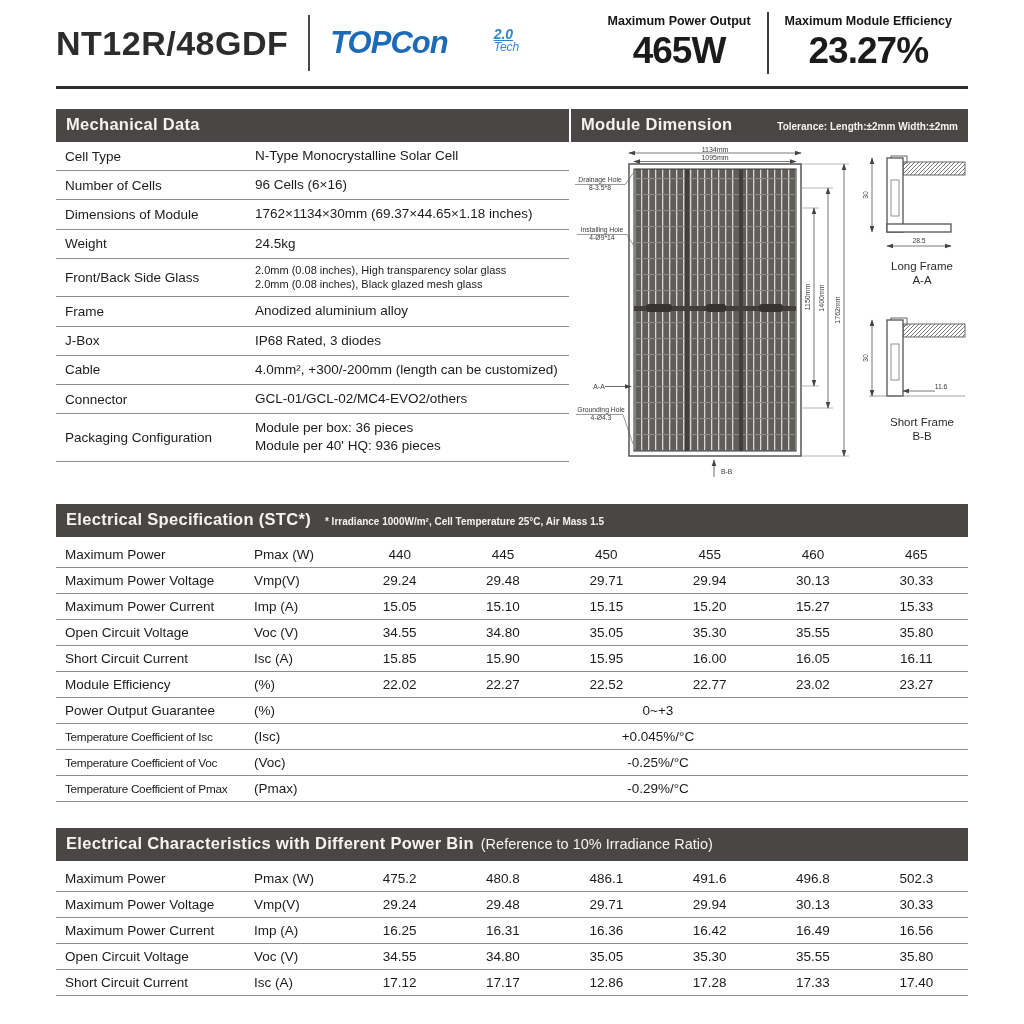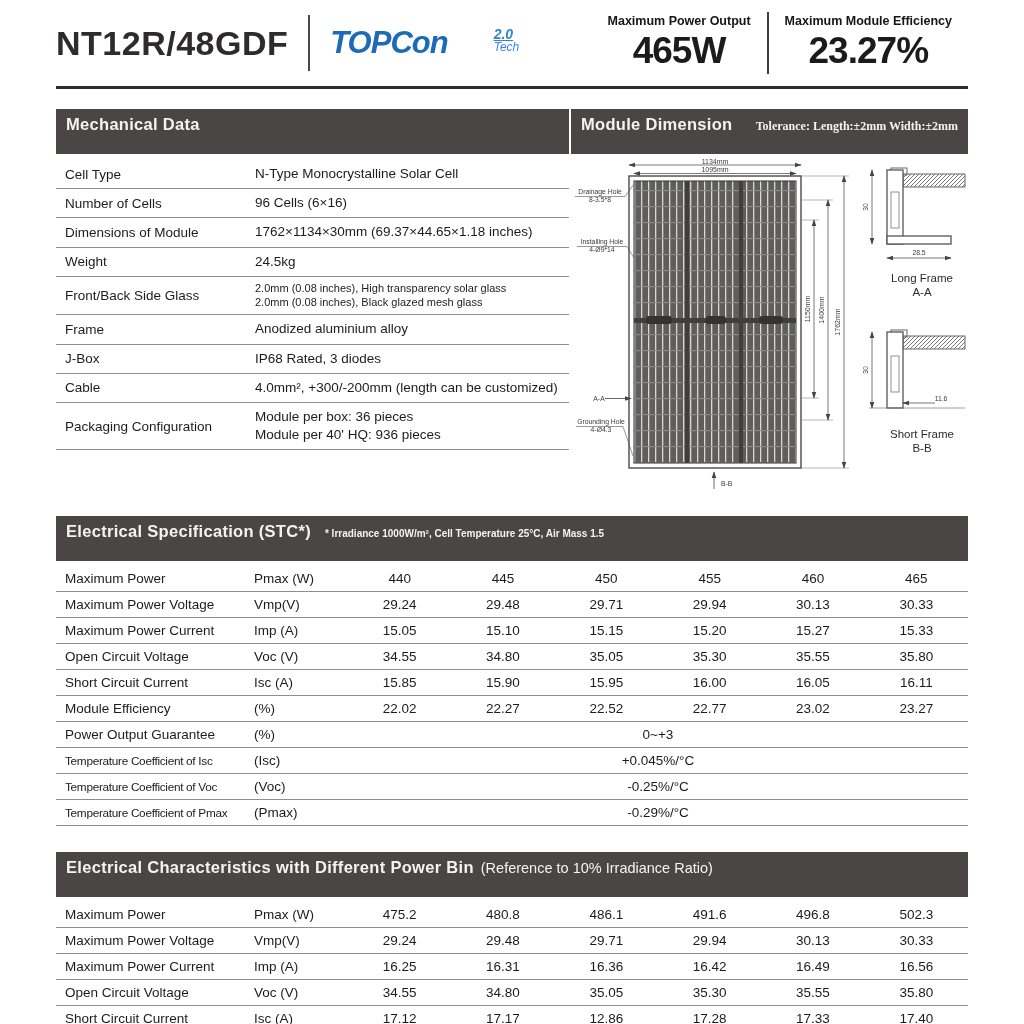--- a/index.html
+++ b/index.html
@@ -18,33 +18,33 @@
   .logo-sub { font-size: 12px; font-weight: 400; font-style: italic; color: #3b82f6; }
   .stats { margin-left: auto; display: flex; align-items: center; justify-content: center; }
   .stat { text-align: center; padding: 0 16px; }
   .stat-label { font-size: 12.5px; font-weight: 700; color: #161616; margin-bottom: 2px; }
   .stat-value { font-size: 37px; font-weight: 700; letter-spacing: -1px; color: #1b1b1b; }
   .stat-div { width: 2px; height: 62px; background: #3d3d3d; }
   .rule { height: 3px; background: #2e2d2d; }
 
   
   .bar { background: #4a4645; color: #f5f3f1; display: flex; align-items: baseline;
-         padding: 6px 10px 20px 10px; }
+         padding: 6px 10px 8px 10px; }
   .bar-title { font-size: 16.5px; font-weight: 700; letter-spacing: .3px; }
   .bar-note { font-size: 10px; font-weight: 700; margin-left: 14px; }
   .bar-sub { font-size: 14.5px; font-weight: 400; margin-left: 7px; }
-  .bar .tol { margin-left: auto; font-size: 12px; font-weight: 700; font-family: Liberation Serif, serif; }
+  .bar .tol { margin-left: auto; font-size: 10px; font-weight: 700; }
 
   
   .columns { display: flex; justify-content: space-between; margin-top: 20px; }
   .left-col { width: 513px; }
   .right-col { width: 397px; }
 
   
-  .mtable { margin-top: 6px; }
+  .mtable { }
   .mrow { display: flex; border-bottom: 1.5px solid #8f8d8b; padding: 5px 0 5px 9px; align-items: center; }
   .mlabel { width: 190px; font-size: 13.5px; flex-shrink: 0; }
   .mvalue { flex: 1; font-size: 13.5px; line-height: 1.35; }
   .mvalue.small { font-size: 11px; line-height: 1.25; }
 
   
   .spec-section { margin-top: 26px; }
   .stable { margin-top: 5px; }
   .srow { display: grid; grid-template-columns: 198px 94px repeat(6, 1fr);
           border-bottom: 1.5px solid #8f8d8b; padding: 5px 0; align-items: center;
@@ -136,20 +136,26 @@
           <div class="mrow">
             <div class="mlabel">J-Box</div>
             <div class="mvalue">
               <div class="">IP68 Rated, 3 diodes</div>
             </div>
           </div>
           <div class="mrow">
             <div class="mlabel">Cable</div>
             <div class="mvalue">
               <div class="">4.0mm², +300/-200mm (length can be customized)</div>
+            </div>
+          </div>
+          <div class="mrow">
+            <div class="mlabel">Connector</div>
+            <div class="mvalue">
+              <div class="">GCL-01/GCL-02/MC4-EVO2/others</div>
             </div>
           </div>
           <div class="mrow">
             <div class="mlabel">Packaging Configuration</div>
             <div class="mvalue">
               <div class="">Module per box: 36 pieces</div>
               <div class="">Module per 40' HQ: 936 pieces</div>
             </div>
           </div>
         </div>

